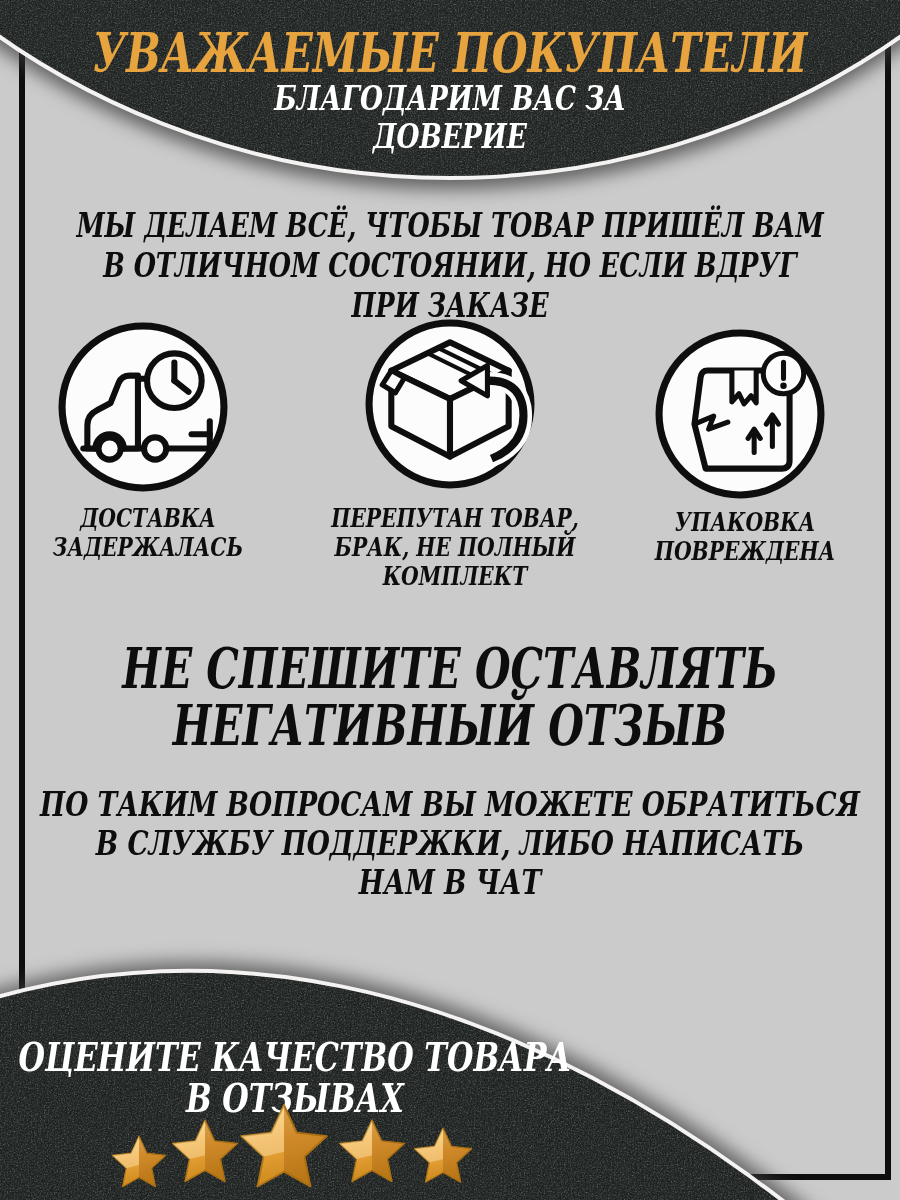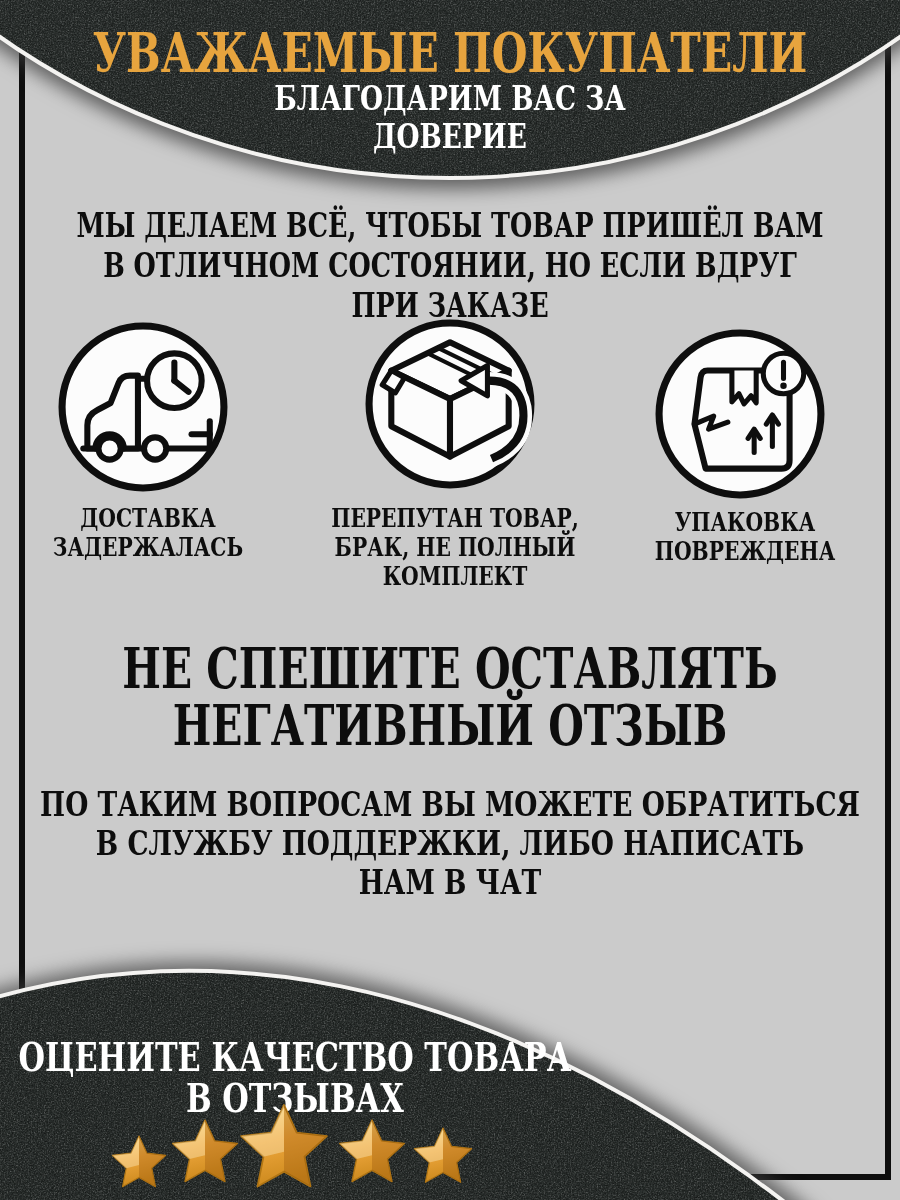--- a/index.html
+++ b/index.html
@@ -1,17 +1,17 @@
 <!DOCTYPE html>
 <html><head>
 <meta charset="utf-8">
 <style>
   html,body{margin:0;padding:0;background:#9a9a9a;}
   .stage{position:relative;width:900px;height:1200px;overflow:hidden;background:#cbcbcb;
-         font-family:"DejaVu Serif", serif;}
+         font-family:"DejaVu Serif", serif;font-style:italic;}
   .frame{position:absolute;left:19px;top:20px;width:860px;height:1148px;
          border:6px solid #0e0e0e;}
   .bg-svg{position:absolute;left:0;top:0;}
   .shadow-down{filter:drop-shadow(0 9px 9px rgba(60,60,60,.75));}
   .shadow-up{filter:drop-shadow(4px -7px 9px rgba(60,60,60,.7));}
   .t{position:absolute;white-space:nowrap;font-weight:bold;line-height:1;
      transform-origin:center top;}
   .center{left:50%;}
   .gold{letter-spacing:0px;}
   .lines div{text-align:center;}

